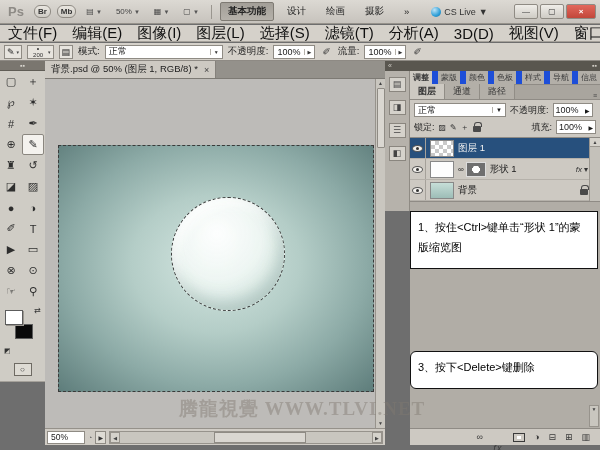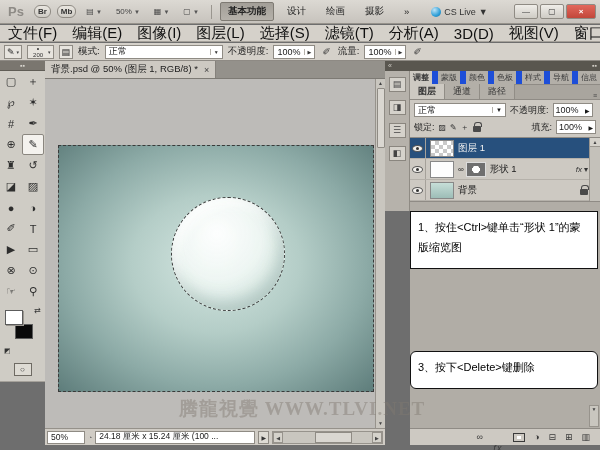--- a/index.html
+++ b/index.html
@@ -316,23 +316,20 @@
     <span class="arr">▲</span>
     <div class="vthumb"></div>
     <div class="vfill"></div>
     <span class="arr">▼</span>
   </div>
   <div class="statusbar">
     <span class="statfield statzoom">
       <span>50%</span>
     </span>
     <span style="font-size:7px;color:#666;">◔</span>
-    <span class="statfield statinfo">
-      <span>24.18 厘米 x 15.24 厘米 (100 ...</span>
-    </span>
     <span class="statbtn">▶</span>
     <span class="hscroll">
       <span class="hs-arr" style="left:0;">◀</span>
       <span class="hthumb"></span>
       <span class="hs-arr" style="right:0;">▶</span>
     </span>
   </div>
 </div>
 
 <div id="rightcol">

